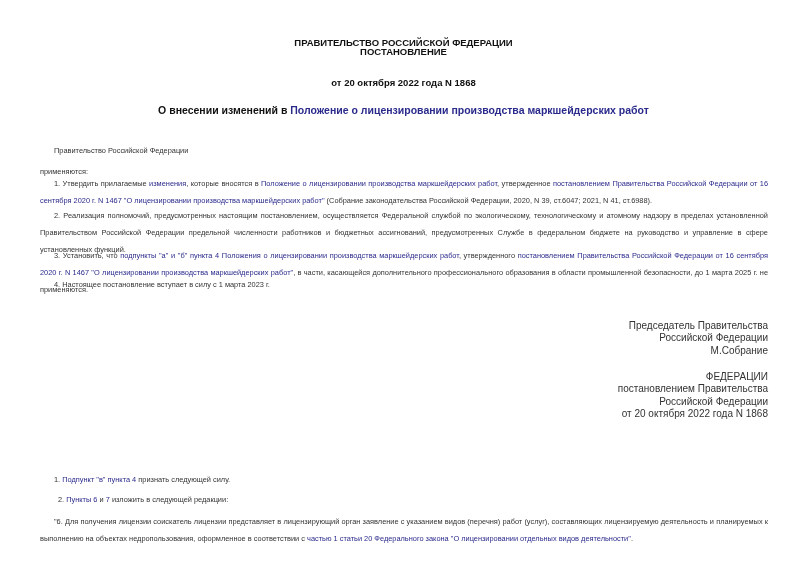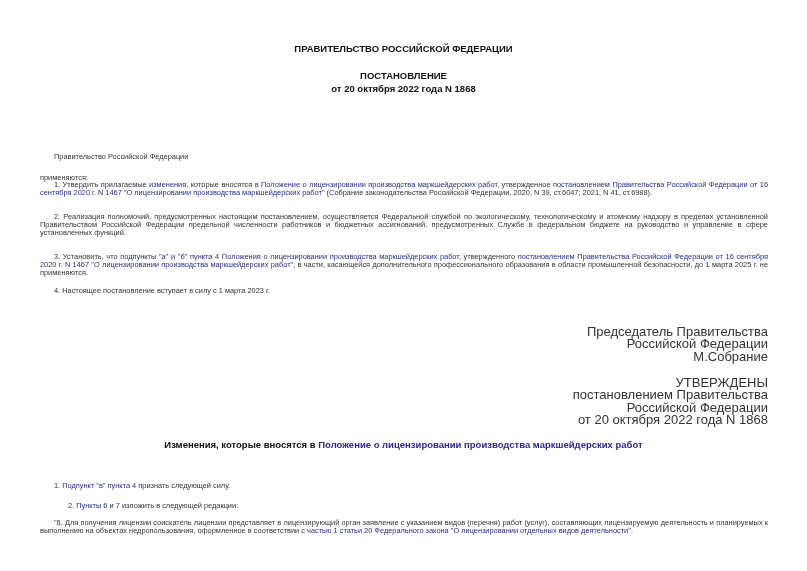--- a/index.html
+++ b/index.html
@@ -1,44 +1,47 @@
 <!DOCTYPE html>
 <html><head>
 <meta charset="utf-8">
 <style>
   html, body { margin: 0; padding: 0; background: #ffffff; }
   body {
     width: 807px; height: 571px; overflow: hidden; position: relative;
     font-family: "Liberation Sans", sans-serif; color: #222222;
   }
-  .doc { position: absolute; left: 0; top: 0; width: 807px; height: 538px; margin-top: 6px; }
+  .doc { position: absolute; left: 0; top: 0; width: 807px; height: 538px; }
   .center { position: absolute; left: 0; width: 807px; text-align: center; }
   .h-bold { font-weight: bold; font-size: 9.5px; color: #111111; }
   .title-line { font-weight: bold; font-size: 10.5px; color: #111111; }
   a.lnk, span.lnk { color: #2a2a8c; text-decoration: none; }
   .para {
     position: absolute; left: 40px; width: 728px;
-    font-size: 7.4px; line-height: 8px; text-align: justify; color: #333333;
+    font-size: 7.4px; line-height: 17px; text-align: justify; color: #333333;
   }
   .indent { text-indent: 14px; }
   .plain { position: absolute; font-size: 7.4px; color: #333333; }
   .right-block {
     position: absolute; right: 39px; text-align: right;
-    font-size: 13px; line-height: 12.3px; color: #333333;
+    font-size: 10px; line-height: 12.3px; color: #333333;
   }
 </style>
 </head>
 <body>
 
 <div class="doc">
 
   <div class="center h-bold" style="top:37px;">ПРАВИТЕЛЬСТВО РОССИЙСКОЙ ФЕДЕРАЦИИ</div>
-  <div class="center h-bold" style="top:64px;">ПОСТАНОВЛЕНИЕ</div>
+  <div class="center h-bold" style="top:46px;">ПОСТАНОВЛЕНИЕ</div>
   <div class="center h-bold" style="top:77px;">от 20 октября 2022 года N 1868</div>
 
+  <div class="center title-line" style="top:104px;">
+    <span>О внесении изменений в </span><a class="lnk">Положение о лицензировании производства маркшейдерских работ</a>
+  </div>
 
   <div class="plain" style="left:54px; top:146px;">Правительство Российской Федерации</div>
   <div class="plain" style="left:40px; top:167px;">применяются:</div>
 
   <div class="para indent" style="top:175px;">
     <span>1. Утвердить прилагаемые </span><a class="lnk">изменения</a><span>, которые вносятся в </span><a class="lnk">Положение о лицензировании производства маркшейдерских работ</a><span>, утвержденное </span><a class="lnk">постановлением Правительства Российской Федерации от 16 сентября 2020 г. N 1467 "О лицензировании производства маркшейдерских работ"</a><span> (Собрание законодательства Российской Федерации, 2020, N 39, ст.6047; 2021, N 41, ст.6988).</span>
   </div>
 
   <div class="para indent" style="top:207px;">2. Реализация полномочий, предусмотренных настоящим постановлением, осуществляется Федеральной службой по экологическому, технологическому и атомному надзору в пределах установленной Правительством Российской Федерации предельной численности работников и бюджетных ассигнований, предусмотренных Службе в федеральном бюджете на руководство и управление в сфере установленных функций.</div>
 
@@ -48,35 +51,32 @@
 
   <div class="plain" style="left:54px; top:280px;">4. Настоящее постановление вступает в силу с 1 марта 2023 г.</div>
 
   <div class="right-block" style="top:320px;">
     <div>Председатель Правительства</div>
     <div>Российской Федерации</div>
     <div>М.Собрание</div>
   </div>
 
   <div class="right-block" style="top:371px;">
-    <div>УТВЕРЖДЕНЫ</div>
+    <div>ФЕДЕРАЦИИ</div>
     <div>постановлением Правительства</div>
     <div>Российской Федерации</div>
     <div>от 20 октября 2022 года N 1868</div>
   </div>
 
-  <div class="center" style="top:433px; font-weight:bold; font-size:9.5px; color:#111111;">
-    <span>Изменения, которые вносятся в </span><a class="lnk">Положение о лицензировании производства маркшейдерских работ</a>
-  </div>
 
   <div class="plain" style="left:54px; top:475px;">
     <span>1. </span><a class="lnk">Подпункт "в" пункта 4</a><span> признать следующей силу.</span>
   </div>
 
-  <div class="plain" style="left:68px; top:495px;">
+  <div class="plain" style="left:58px; top:495px;">
     <span>2. </span><a class="lnk">Пункты 6</a><span> и </span><a class="lnk">7</a><span> изложить в следующей редакции:</span>
   </div>
 
   <div class="para indent" style="top:513px;">
     <span>"6. Для получения лицензии соискатель лицензии представляет в лицензирующий орган заявление с указанием видов (перечня) работ (услуг), составляющих лицензируемую деятельность и планируемых к выполнению на объектах недропользования, оформленное в соответствии с </span><a class="lnk">частью 1 статьи 20 Федерального закона "О лицензировании отдельных видов деятельности"</a><span>.</span>
   </div>
 
 </div>
 
 </body></html>

